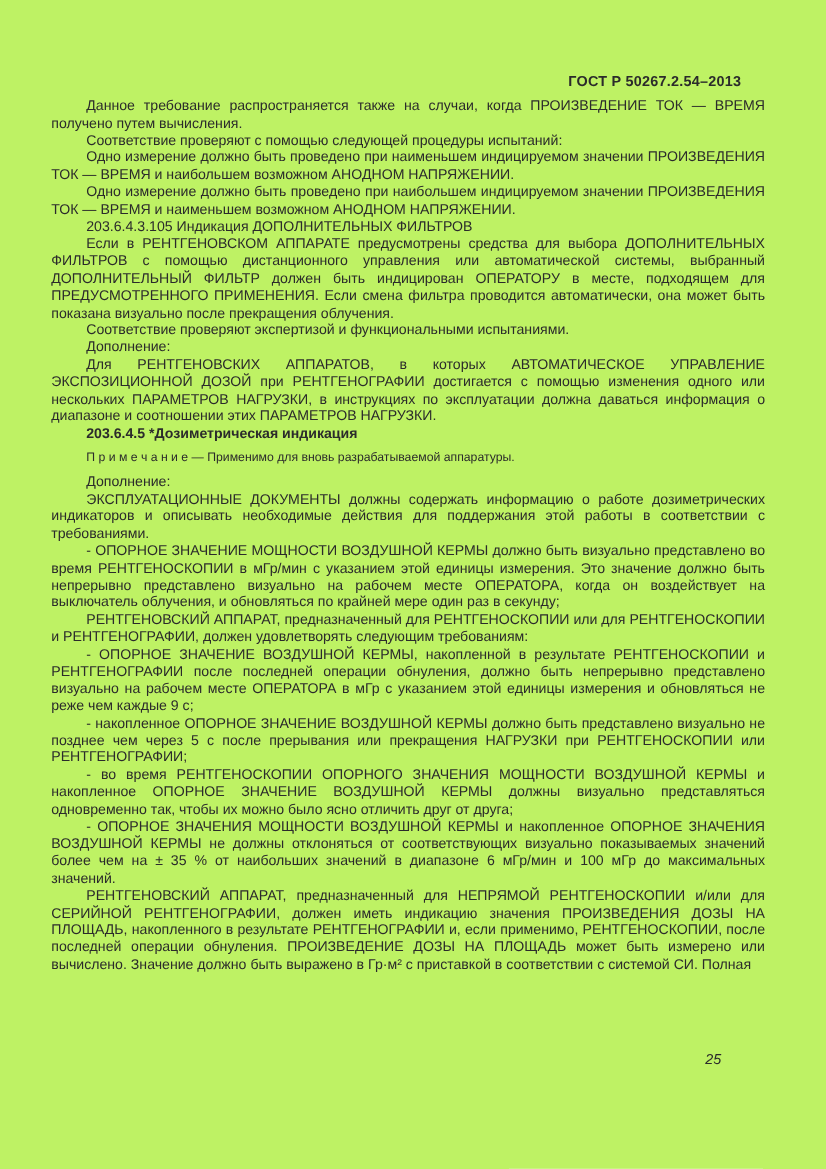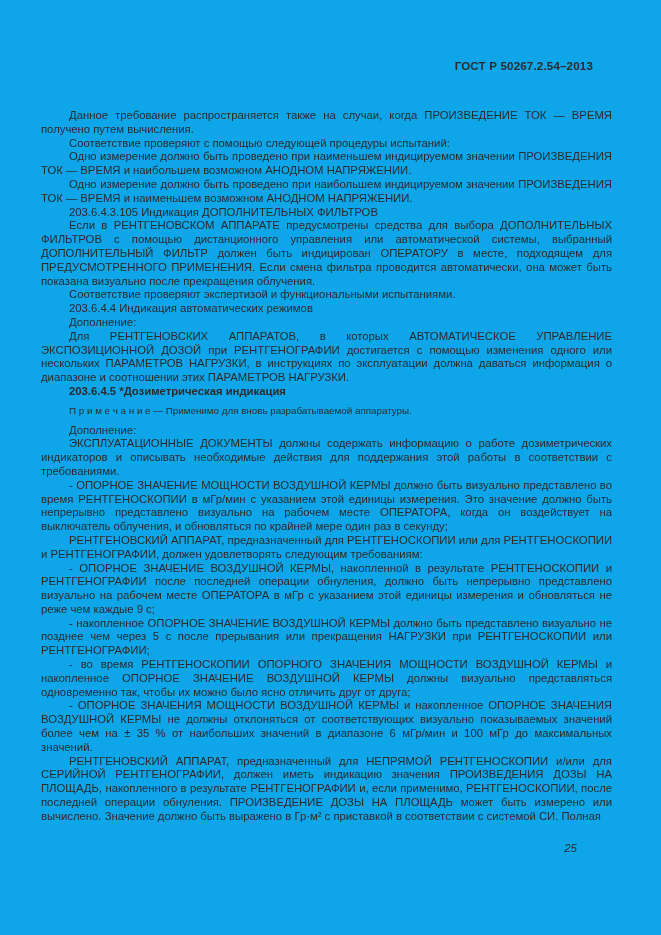--- a/index.html
+++ b/index.html
@@ -7,34 +7,33 @@
     width:661px; height:935px;
     background:#ffffff;
     font-family:"Liberation Sans", sans-serif;
     color:#2b2b2b;
     position:relative;
     overflow:hidden;
   }
   .page {
     position:absolute; left:0; top:0;
     width:661px; height:935px;
-    background:#0ea5e9;
+    background:#bef264;
   }
   .running-header {
     position:absolute;
     top:60px; right:68px;
     font-size:11.5px;
     font-weight:bold;
     letter-spacing:0.2px;
   }
   .body-text {
     position:absolute;
     left:41px; top:79px;
     width:571px;
-    margin-top:30px;
   }
   .body-text p {
     margin:0;
     font-size:11.3px;
     line-height:13.8px;
     text-align:justify;
     text-indent:28px;
   }
   .p-italic { }
   .p-heading { font-weight:bold; }
@@ -58,21 +57,20 @@
   <div class="running-header">ГОСТ Р 50267.2.54–2013</div>
 
   <div class="body-text">
     <p>Данное требование распространяется также на случаи, когда ПРОИЗВЕДЕНИЕ ТОК — ВРЕМЯ получено путем вычисления.</p>
     <p class="p-italic">Соответствие проверяют с помощью следующей процедуры испытаний:</p>
     <p class="p-italic">Одно измерение должно быть проведено при наименьшем индицируемом значении ПРОИЗВЕДЕНИЯ ТОК — ВРЕМЯ и наибольшем возможном АНОДНОМ НАПРЯЖЕНИИ.</p>
     <p class="p-italic">Одно измерение должно быть проведено при наибольшем индицируемом значении ПРОИЗВЕДЕНИЯ ТОК — ВРЕМЯ и наименьшем возможном АНОДНОМ НАПРЯЖЕНИИ.</p>
     <p>203.6.4.3.105  Индикация ДОПОЛНИТЕЛЬНЫХ ФИЛЬТРОВ</p>
     <p>Если в РЕНТГЕНОВСКОМ АППАРАТЕ предусмотрены средства для выбора ДОПОЛНИТЕЛЬНЫХ ФИЛЬТРОВ с помощью дистанционного управления или автоматической системы, выбранный ДОПОЛНИТЕЛЬНЫЙ ФИЛЬТР должен быть индицирован ОПЕРАТОРУ в месте, подходящем для ПРЕДУСМОТРЕННОГО ПРИМЕНЕНИЯ. Если смена фильтра проводится автоматически, она может быть показана визуально после прекращения облучения.</p>
     <p class="p-italic">Соответствие проверяют экспертизой и функциональными испытаниями.</p>
-    <p>203.6.4.4  Индикация автоматических режимов</p>
     <p class="p-italic">Дополнение:</p>
     <p>Для РЕНТГЕНОВСКИХ АППАРАТОВ, в которых АВТОМАТИЧЕСКОЕ УПРАВЛЕНИЕ ЭКСПОЗИЦИОННОЙ ДОЗОЙ при РЕНТГЕНОГРАФИИ достигается с помощью изменения одного или нескольких ПАРАМЕТРОВ НАГРУЗКИ, в инструкциях по эксплуатации должна даваться информация о диапазоне и соотношении этих ПАРАМЕТРОВ НАГРУЗКИ.</p>
     <p class="p-heading">203.6.4.5  *Дозиметрическая индикация</p>
     <p class="p-note">П р и м е ч а н и е — Применимо для вновь разрабатываемой аппаратуры.</p>
     <p class="p-italic">Дополнение:</p>
     <p>ЭКСПЛУАТАЦИОННЫЕ ДОКУМЕНТЫ должны содержать информацию о работе дозиметрических индикаторов и описывать необходимые действия для поддержания этой работы в соответствии с требованиями.</p>
     <p>- ОПОРНОЕ ЗНАЧЕНИЕ МОЩНОСТИ ВОЗДУШНОЙ КЕРМЫ должно быть визуально представлено во время РЕНТГЕНОСКОПИИ в мГр/мин с указанием этой единицы измерения. Это значение должно быть непрерывно представлено визуально на рабочем месте ОПЕРАТОРА, когда он воздействует на выключатель облучения, и обновляться по крайней мере один раз в секунду;</p>
     <p>РЕНТГЕНОВСКИЙ АППАРАТ, предназначенный для РЕНТГЕНОСКОПИИ или для РЕНТГЕНОСКОПИИ и РЕНТГЕНОГРАФИИ, должен удовлетворять следующим требованиям:</p>
     <p>- ОПОРНОЕ ЗНАЧЕНИЕ ВОЗДУШНОЙ КЕРМЫ, накопленной в результате РЕНТГЕНОСКОПИИ и РЕНТГЕНОГРАФИИ после последней операции обнуления, должно быть непрерывно представлено визуально на рабочем месте ОПЕРАТОРА в мГр с указанием этой единицы измерения и обновляться не реже чем каждые 9 с;</p>
     <p>- накопленное ОПОРНОЕ ЗНАЧЕНИЕ ВОЗДУШНОЙ КЕРМЫ должно быть представлено визуально не позднее чем через 5 с после прерывания или прекращения НАГРУЗКИ при РЕНТГЕНОСКОПИИ или РЕНТГЕНОГРАФИИ;</p>

